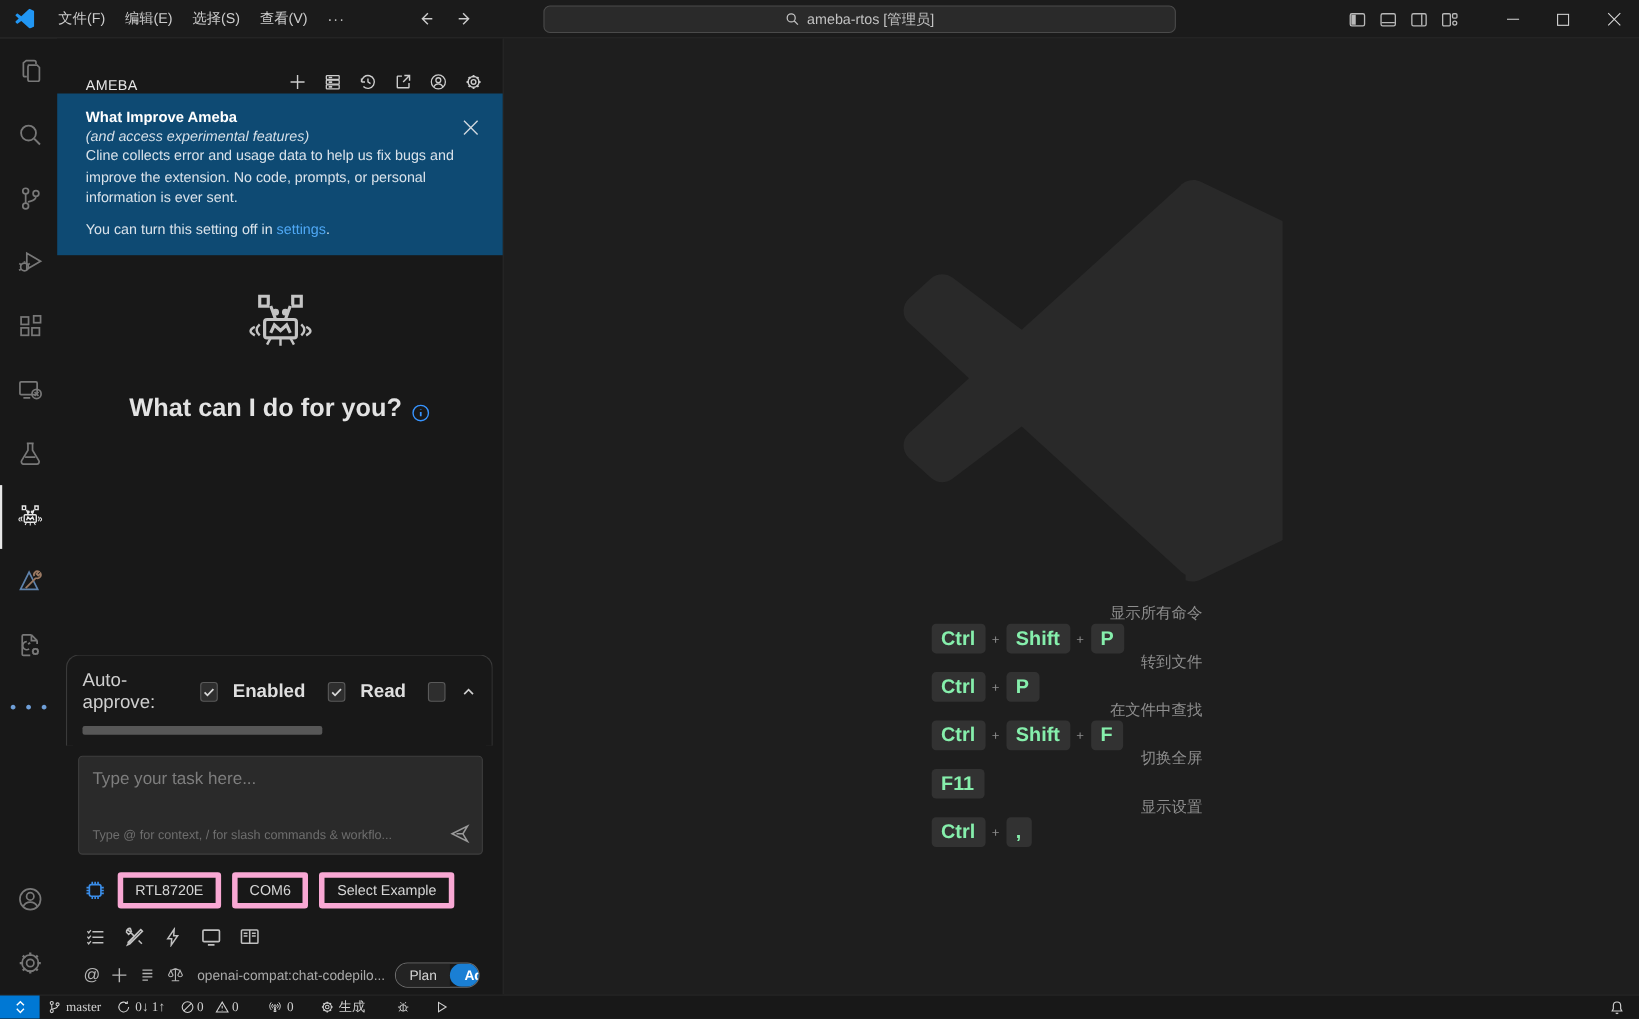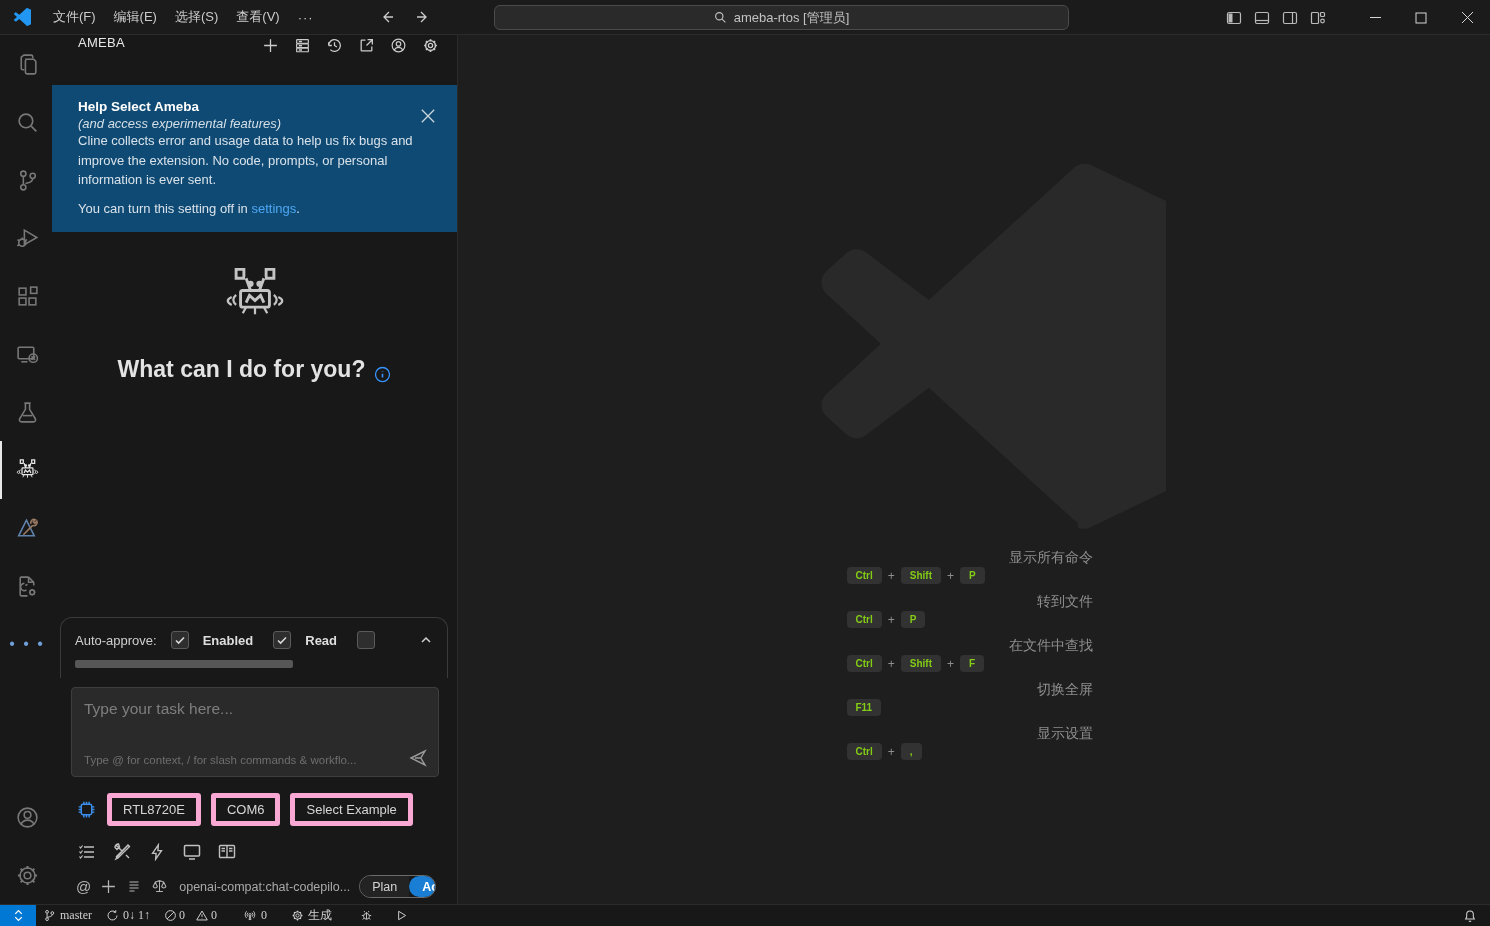--- a/index.html
+++ b/index.html
@@ -26,42 +26,42 @@
   .main { display:flex; height:869px; }
   .activitybar { width:52px; background:#181818; display:flex; flex-direction:column; }
   .ab-item { height:58px; display:flex; align-items:center; justify-content:center; color:#787878;
              border-left:2px solid transparent; cursor:pointer; }
   .ab-item.active { color:#e7e7e7; border-left:2px solid #e7e7e7; }
   .ab-spacer { flex:1; }
   .ab-dots { color:#6f9fd8; font-size:16px; letter-spacing:2px; }
 
   
   .sidebar { position:relative; width:406px; background:#181818; border-right:1px solid #2b2b2b; }
-  .side-header { height:50px; display:flex; align-items:flex-start; padding:0 16px 0 26px; }
+  .side-header { height:50px; display:flex; align-items:flex-end; padding:0 16px 0 26px; }
   .side-title { font-size:13px; color:#e7e7e7; letter-spacing:.3px; }
   .side-actions { margin-left:auto; display:flex; gap:11px; color:#cccccc; }
   .side-actions .hicon { width:21px; height:21px; display:flex; align-items:center; justify-content:center; }
 
   .banner { position:relative; background:#0e4a73; color:#dfe9f2; padding:14px 40px 16px 26px; font-size:13px; }
   .banner-title { font-weight:bold; font-size:13.5px; color:#ffffff; }
   .banner-sub { font-style:italic; color:#d5dfe8; margin-top:2px; }
   .banner-body { line-height:1.5; color:#d9e2ea; }
   .banner-foot { margin-top:11px; color:#d9e2ea; }
   .banner-link { color:#4fa8f5; cursor:pointer; }
   .banner-close { position:absolute; top:22px; right:20px; color:#d0d8df; width:18px; height:18px; cursor:pointer; }
 
   .welcome { margin-top:34px; text-align:center; color:#c9c9c9; }
   .welcome-bot { display:inline-block; color:#c4c4c4; }
   .welcome-line { margin-top:26px; display:flex; align-items:flex-end; justify-content:center; gap:9px; }
   .welcome-h { font-size:23px; font-weight:bold; color:#e3e3e3; }
 
   .bottom-cluster { position:absolute; left:0; right:1px; bottom:0; padding-bottom:6px; }
   .approve-box { margin:0 8px; border:1px solid #3a3a3a; border-bottom:none; border-radius:12px 12px 0 0;
                  padding:13px 14px 10px 14px; }
-  .approve-row { display:flex; align-items:center; gap:14px; color:#cfcfcf; font-size:13px; }
+  .approve-row { display:flex; align-items:center; gap:14px; color:#cfcfcf; font-size:17px; }
   .chk { width:18px; height:18px; background:#2e2e2e; border:1px solid #5a5a5a; border-radius:3px;
          display:flex; align-items:center; justify-content:center; color:#d8d8d8; }
   .chk-label { font-weight:bold; color:#dedede; margin-right:6px; }
   .approve-chevron { margin-left:auto; color:#cfcfcf; }
   .approve-bar { margin-top:11px; width:218px; height:8px; background:#575757; border-radius:2px; }
 
   .task-box { position:relative; margin:9px 17px 0 19px; height:90px; background:#2a2a2a;
               border:1px solid #3e3e3e; border-radius:4px; padding:12px 12px; }
   .task-ph { color:#7e7e7e; font-size:15.5px; }
   .task-hint { position:absolute; left:12px; bottom:10px; color:#6e6e6e; font-size:11.5px; }
@@ -84,21 +84,21 @@
   .mode-act { padding:3px 13px; color:#ffffff; font-weight:bold; background:#1a7fd4; border-radius:12px;
               display:flex; align-items:center; }
 
   
   .editor { position:relative; flex:1; background:#1e1e1e; }
   .watermark { position:absolute; left:342px; top:128px; width:366px; height:366px; color:#292929; }
   .shortcuts { position:absolute; top:514px; left:0; right:0; }
   .sc-row { display:flex; justify-content:space-between; align-items:center; height:30px; margin-bottom:14px;flex-direction:column; }
   .sc-label { width:255px; text-align:right; margin-right:17px; color:#8e8e8e; font-size:14px; }
   .sc-keys { width:255px; text-align:left; display:flex; align-items:center; }
-  .kbd { background:#323232; border-radius:4px; padding:3px 9px; color:#84cc16; font-size:10px; font-weight:bold; }
+  .kbd { background:#323232; border-radius:4px; padding:3px 9px; color:#86efac; font-size:18px; font-weight:bold; }
   .sc-sep { color:#8e8e8e; margin:0 6px; font-size:12px; }
 
   
   .statusbar { height:22px; background:#181818; border-top:1px solid #2b2b2b; display:flex; align-items:center;
                color:#d0d0d0; font-size:12px;font-family:Liberation Serif, serif; }
   .sb-remote { width:36px; height:22px; background:#0078d4; color:#ffffff; display:flex; align-items:center;
                justify-content:center; }
   .sb-item { display:flex; align-items:center; gap:4px; padding:0 7px; height:22px; cursor:pointer; }
   .sb-group { display:flex; align-items:center; gap:2px; }
   .sb-right { margin-left:auto; display:flex; align-items:center; padding-right:6px; }
@@ -320,21 +320,21 @@
           <svg width="17" height="17" viewBox="0 0 24 24" fill="none" stroke="currentColor" stroke-width="1.8">
               <circle cx="12" cy="12" r="3"></circle>
               <circle cx="12" cy="12" r="7"></circle>
               <path d="M12 3v3M12 18v3M21 12h-3M6 12H3M18.3 5.7l-2.1 2.1M7.8 16.2l-2.1 2.1M18.3 18.3l-2.1-2.1M7.8 7.8 5.7 5.7" stroke-width="2.4"></path>
             </svg>
         </span>
       </div>
     </div>
 
     <div class="banner">
-      <div class="banner-title">Help Select Ameba</div>
+      <div class="banner-title">What Improve Ameba</div>
       <div class="banner-sub">(and access experimental features)</div>
       <div class="banner-body">Cline collects error and usage data to help us fix bugs and improve the extension. No code, prompts, or personal information is ever sent.</div>
       <div class="banner-foot"><span>You can turn this setting off in </span><span class="banner-link">settings</span><span>.</span></div>
       <span class="banner-close">
         <svg width="18" height="18" viewBox="0 0 16 16" stroke="currentColor" stroke-width="1.1" fill="none">
             <path d="M2.5 2.5l11 11M13.5 2.5l-11 11"></path>
           </svg>
       </span>
     </div>
 

